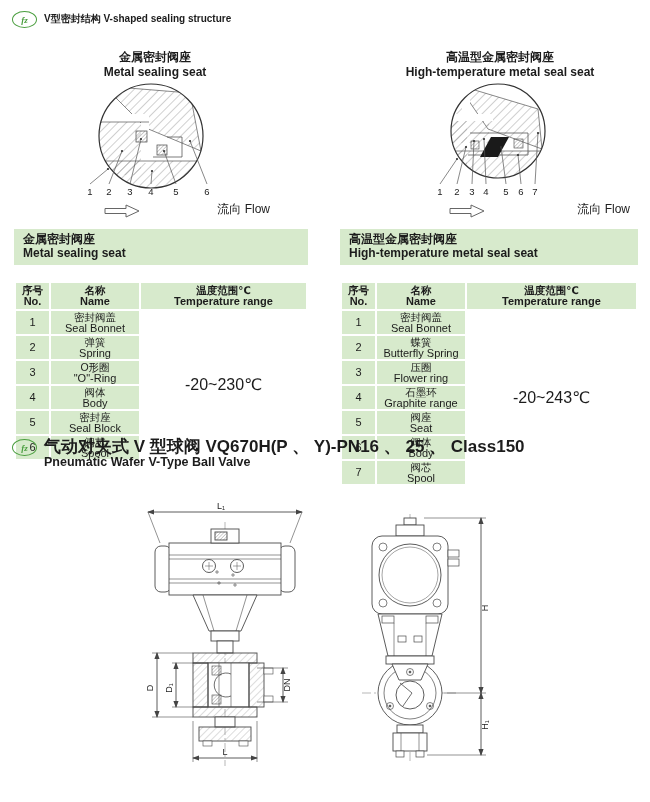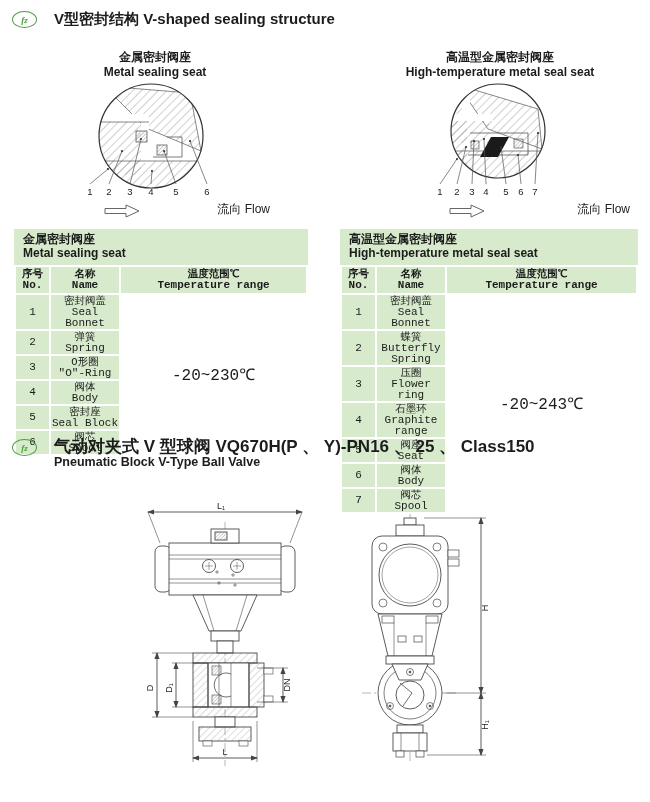--- a/index.html
+++ b/index.html
@@ -3,46 +3,46 @@
 <meta charset="utf-8">
 <style>
   html,body{margin:0;padding:0;}
   body{
     width:650px;height:802px;position:relative;background:#ffffff;
     font-family:"Liberation Sans","DejaVu Sans",sans-serif;color:#1c1c1c;
     overflow:hidden;
   }
   .abs{position:absolute;}
   
-  .sec-head{display:flex;align-items:flex-start;gap:17px;}
+  .sec-head{display:flex;align-items:flex-start;gap:7px;}
   .logo{
     flex:0 0 auto;width:23px;height:15px;margin-top:1px;
     border:1.6px solid #4a9e3f;border-radius:50%;
     display:flex;align-items:center;justify-content:center;
     font:italic bold 9px "Liberation Serif","DejaVu Serif",serif;color:#4a9e3f;
   }
-  .h1-line{font-size:15px;font-weight:bold;line-height:17px;}
+  .h1-line{font-size:10px;font-weight:bold;line-height:17px;}
   .h2-line1{font-size:17px;font-weight:bold;line-height:17px;}
   .h2-line2{font-size:12.5px;font-weight:bold;line-height:15px;}
   
   .diag{text-align:center;}
   .diag .cap-zh{font-size:12px;font-weight:bold;line-height:15px;}
   .diag .cap-en{font-size:12px;font-weight:bold;line-height:14px;}
   .diag svg{display:block;margin:2px auto 0;}
   .flow{display:flex;align-items:center;justify-content:center;gap:14px;margin-top:2px;}
   .flow-label{font-size:12px;color:#222;}
   
   .ptable{font-size:11px;}
   .tband{background:#d7eacc;padding:3px 9px 4px;font-weight:bold;line-height:1.2;}
   .tband-zh{font-size:12px;}
   .tband-en{font-size:12px;}
-  .ptable table{border-collapse:separate;border-spacing:2px;width:100%;table-layout:fixed;margin-top:0;font-family:Liberation Mono, monospace;}
+  .ptable table{border-collapse:separate;border-spacing:2px;width:100%;table-layout:fixed;margin-top:16px;}
   .ptable th,.ptable td{background:#d7eacc;text-align:center;vertical-align:middle;padding:0;}
   .ptable .c-no{width:33px;}
-  .ptable .c-name{width:68px;}
+  .ptable .c-name{width:88px;}
   .ptable th{height:26px;font-weight:bold;}
   .t-left td{height:21px;}
   .t-right td{height:17px;}
   .cell-zh{font-size:10.5px;line-height:12px;}
   .cell-en{font-size:11px;line-height:11px;}
   .no-cell{font-size:11px;}
   .c-temp{background:#ffffff !important;font-size:16px;}
   
   svg text{font-family:"Liberation Sans","DejaVu Sans",sans-serif;fill:#222;}
   .num-lbl{font-size:9.5px;}
@@ -323,21 +323,21 @@
           </td>
     </tr>
   </tbody>
     </table>
 </div>
 
 <div class="abs sec-head" style="left:12px;top:438px;">
   <span class="logo">fz</span>
   <span>
     <span class="h2-line1" style="display:block;">气动对夹式 V 型球阀 VQ670H(P 、 Y)-PN16 、 25 、 Class150</span>
-    <span class="h2-line2" style="display:block;">Pneumatic Block V-Type Ball Valve</span>
+    <span class="h2-line2" style="display:block;">Pneumatic Wafer V-Type Ball Valve</span>
   </span>
 </div>
 
 <svg class="abs" style="left:0;top:498px;" width="650" height="290" viewBox="0 0 650 290">
   <defs>
     <pattern id="hb" width="5" height="5" patternUnits="userSpaceOnUse" patternTransform="rotate(45)">
       <line x1="0" y1="0" x2="0" y2="5" stroke="#888" stroke-width="0.6"></line>
     </pattern>
     <pattern id="hd2" width="2.4" height="2.4" patternUnits="userSpaceOnUse" patternTransform="rotate(45)">
       <line x1="0" y1="0" x2="0" y2="2.4" stroke="#666" stroke-width="0.6"></line>

